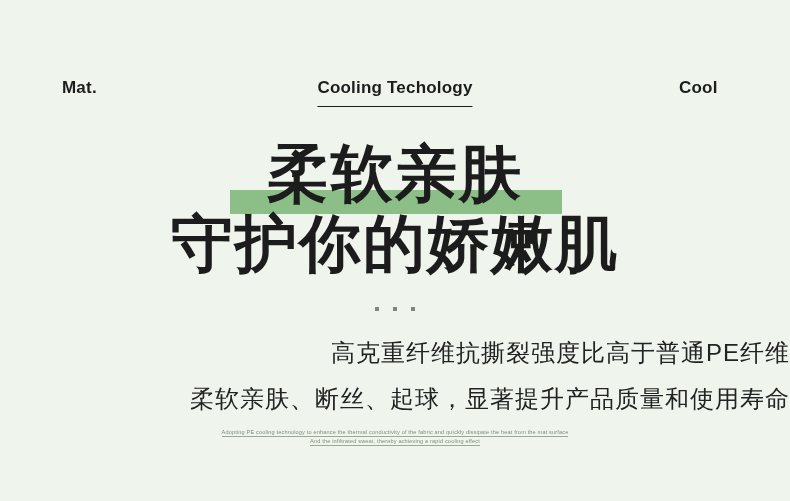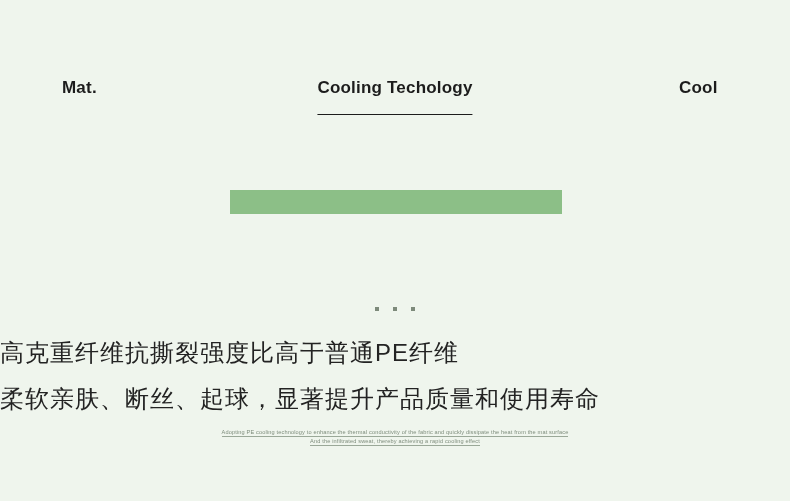--- a/index.html
+++ b/index.html
@@ -39,21 +39,21 @@
     white-space: nowrap;
     line-height: 24px;
   }
   .eyebrow-left  { left: 62px;  top: 2px; }
   .eyebrow-right { left: 671px; top: 2px; margin-left: 8px; }
   .eyebrow-center {
     left: 50%;
     transform: translateX(-50%);
     top: 2px;
     border-bottom: 1.5px solid #1c1c1c;
-    padding-bottom: 14px;
+    padding-bottom: 6px;
   }
 
   
   .hero {
     position: absolute;
     top: 140px;
     left: 0;
     width: 790px;
     text-align: center;
   }
@@ -97,21 +97,21 @@
     margin: 0 5px;
     vertical-align: middle;
   }
 
   
   .body-copy {
     position: absolute;
     top: 330px;
     left: 0;
     width: 790px;
-    text-align: left;
+    text-align: right;
   }
   .body-line {
     display: block;
     font-size: 24px;
     font-weight: 500;
     color: #232323;
     letter-spacing: 1px;
     line-height: 46px;
     white-space: nowrap;
   }
@@ -146,20 +146,24 @@
   <div class="eyebrow-row">
     <div class="eyebrow eyebrow-left">Mat.</div>
 
     <div class="eyebrow eyebrow-center">Cooling Techology</div>
 
     <div class="eyebrow eyebrow-right">Cool</div>
   </div>
 
   <div class="hero-highlight"></div>
 
+  <div class="hero">
+    <span class="hero-line hero-line-1">柔软亲肤</span>
+    <span class="hero-line hero-line-2">守护你的娇嫩肌</span>
+  </div>
 
   <div class="divider-dots">
     <span class="dot"></span>
     <span class="dot"></span>
     <span class="dot"></span>
   </div>
 
   <div class="body-copy">
     <span class="body-line">高克重纤维抗撕裂强度比高于普通PE纤维</span>
     <span class="body-line">柔软亲肤、断丝、起球，显著提升产品质量和使用寿命</span>

